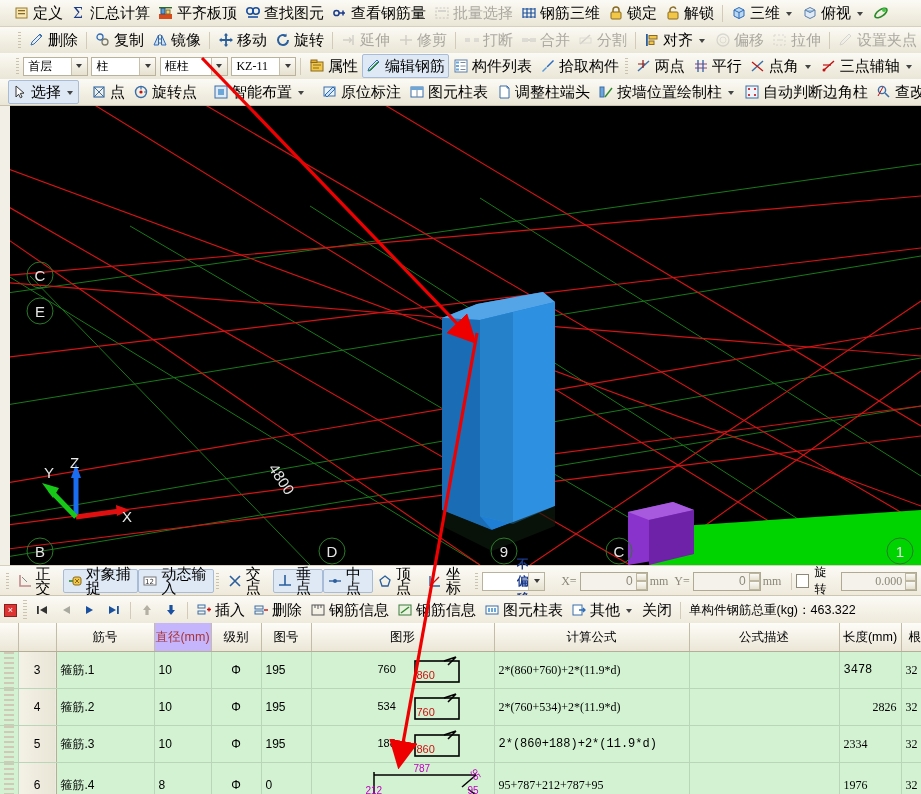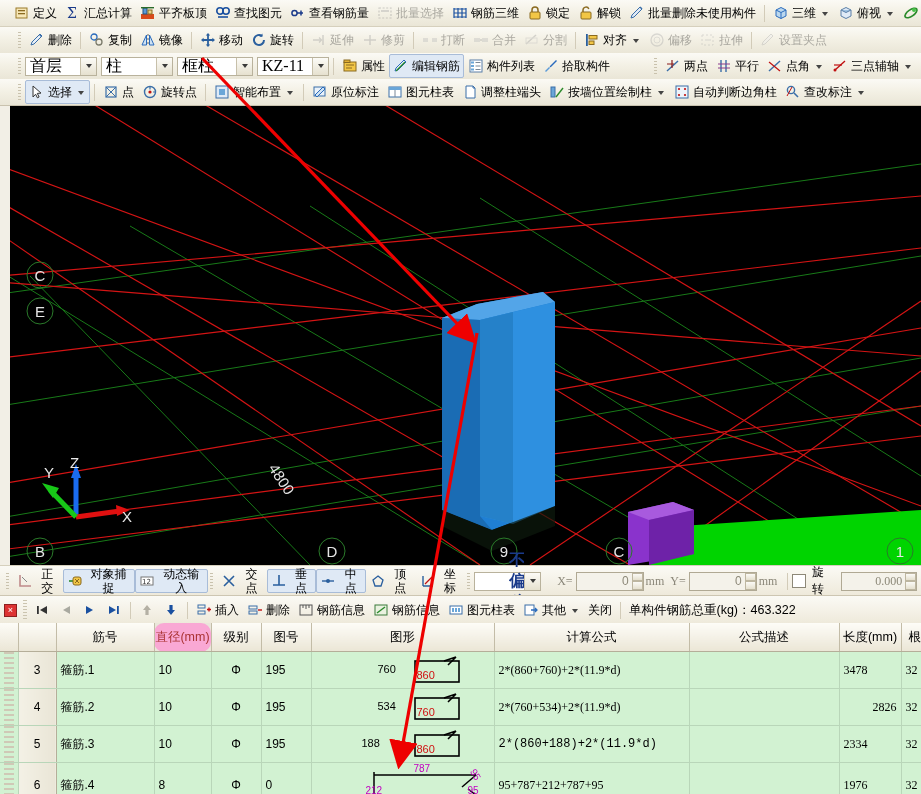--- a/index.html
+++ b/index.html
@@ -13,21 +13,21 @@
 
   
   .tbrow{
     display:flex;align-items:center;height:26px;
     background:linear-gradient(to bottom,#fbfaf5 0%,#f3f0e4 50%,#eae6d7 100%);
     border-bottom:1px solid #d6d0bd;
     padding-left:2px;white-space:nowrap;overflow:hidden;
   }
   .tbitem{display:flex;align-items:center;height:22px;padding:0 4px;gap:3px;cursor:default;}
   .tbitem.pressed{border:1px solid #a8bcd8;background:#dfe9f5;border-radius:2px;padding:0 3px;}
-  .tbitem .lbl{font-size:12px;line-height:14px;text-align:center;}
+  .tbitem .lbl{font-size:15px;line-height:14px;}
   .tbitem.dis .lbl{color:#aaa8a0;}
   .sep{width:1px;height:17px;background:#d2cbb8;margin:0 4px;}
   .grip{width:3px;height:16px;margin:0 4px 0 2px;
      background:repeating-linear-gradient(to bottom,#c9c2ad 0 1px,transparent 1px 3px);}
   .caret{width:0;height:0;border-left:3px solid transparent;border-right:3px solid transparent;
      border-top:4px solid #444;margin:2px 2px 0 3px;}
 
   
   .ic{width:16px;height:16px;display:inline-block;position:relative;flex:0 0 16px;}
   .ic svg{display:block;}
@@ -35,21 +35,21 @@
 
   
   .leftstrip{position:absolute;left:0;top:0;width:10px;height:106px;
      background:linear-gradient(to right,#e8e4d6,#f6f4ec);border-right:1px solid #d6d0bd;}
   .closebtn{position:absolute;left:0;width:11px;height:11px;background:#2a6bbd;
      color:#fff;font-size:9px;line-height:11px;text-align:center;}
 
   
   .combo{display:flex;align-items:center;height:19px;border:1px solid #b9b29c;background:#fff;
      min-width:54px;font-size:12px;padding-left:4px;box-sizing:border-box;position:relative;}
-  .combo .cv{flex:1;overflow:hidden;font-size:16px;}
+  .combo .cv{flex:1;overflow:hidden;font-size:12px;}
   .combo .cbtn{width:15px;height:17px;background:linear-gradient(to bottom,#fcfbf7,#e6e1cf);
      border-left:1px solid #c7c0aa;display:flex;align-items:center;justify-content:center;}
   .combo .cbtn i{width:0;height:0;border-left:3px solid transparent;border-right:3px solid transparent;
      border-top:4px solid #3a3a3a;display:block;}
 
   
   .viewport{position:absolute;left:10px;top:106px;width:911px;height:459px;background:#000;overflow:hidden;}
   .vpsvg{position:absolute;left:0;top:0;}
   .axislabel{fill:#e8e8e8;font-family:"Liberation Sans",sans-serif;font-size:15px;}
   .gridlabel{fill:#e6e6e6;font-family:"Liberation Sans",sans-serif;font-size:15px;}
@@ -75,21 +75,21 @@
   .vgrip{width:4px;height:20px;margin:0 3px;
      background:repeating-linear-gradient(to bottom,#cbc4af 0 1px,transparent 1px 3px);}
 
   
   .tablewrap{position:absolute;left:0;top:623px;width:921px;height:171px;background:#e9e6da;overflow:hidden;}
   table.grid{border-collapse:collapse;table-layout:fixed;width:921px;font-size:12px;}
   table.grid th{
      background:linear-gradient(to bottom,#fdfcf7,#ebe6d6);
      border-right:1px solid #c3bca7;border-bottom:1px solid #b5ae99;
      font-weight:normal;font-size:12.5px;height:28px;padding:0;text-align:center;color:#000;}
-  table.grid th.hl{background:#f9a8d4;color:#a33;border-radius:10px; }
+  table.grid th.hl{background:#c4b5fd;color:#a33; }
   table.grid td{border-right:1px solid #b9d6b9;border-bottom:1px solid #b9d6b9;
      background:#d2f2d2;height:36px;padding:0 4px;vertical-align:middle;font-size:12px;}
   table.grid td.rowhdr{background:linear-gradient(to right,#f4f1e6,#e9e5d6);text-align:center;
      border-right:1px solid #b5ae99;}
   td.ctr{text-align:center;}
   td.shape{padding:0;position:relative;}
   .scrollpad{width:18px;background:linear-gradient(to right,#efece0,#e2ded0);}
   .dots{width:100%;height:100%;
      background:repeating-linear-gradient(to bottom,#cfc9b6 0 2px,transparent 2px 5px);}
 
@@ -201,29 +201,20 @@
     <div class="tbitem">
       <span class="ic">
           <svg width="16" height="16" viewBox="0 0 16 16">
             <path d="M5 7V5a3 3 0 015.8-1" fill="none" stroke="#8a6a20" stroke-width="1.5"></path>
             <rect x="3" y="7" width="10" height="7" rx="1" fill="#f2c646" stroke="#8a6a20"></rect>
           </svg>
         </span>
       <span class="lbl">解锁</span>
     </div>
 
-    <div class="tbitem">
-      <span class="ic">
-          <svg width="16" height="16" viewBox="0 0 16 16">
-            <path d="M2 13l3-1 8-8-2-2-8 8z" fill="#dfe9f5" stroke="#3a6ea8"></path>
-            <path d="M11 2l2 2" stroke="#3a6ea8" stroke-width="1.4"></path>
-          </svg>
-        </span>
-      <span class="lbl">批量删除未使用构件</span>
-    </div>
 
     <div class="sep"></div>
     <div class="tbitem">
       <span class="ic">
           <svg width="16" height="16" viewBox="0 0 16 16">
             <path d="M3 5l5-2.5L13 5v6l-5 2.5L3 11z" fill="#bcd8ee" stroke="#2a6bbd"></path>
             <path d="M3 5l5 2.5L13 5M8 7.5V13.5" fill="none" stroke="#2a6bbd"></path>
           </svg>
         </span>
       <span class="lbl">三维</span>
@@ -1041,21 +1032,21 @@
               <span class="stirlbl" style="left:62px;top:11px;">760</span>
               <svg width="48" height="28" viewBox="0 0 48 28" style="position:absolute;left:98px;top:4px;">
                 <rect x="1" y="5" width="44" height="21" fill="none" stroke="#000" stroke-width="1.6"></rect>
                 <path d="M30 5l12-4M34 9l8-8" stroke="#000" stroke-width="1.6"></path>
               </svg>
               <span class="stirred" style="left:101px;top:17px;">860</span>
             </div>
           </td>
           <td style="font-family:'Liberation Serif',serif;">2*(860+760)+2*(11.9*d)</td>
           <td></td>
-          <td style="font-family:Liberation Serif, serif;margin-top:7px;">3478</td>
+          <td style="font-family:Liberation Mono, monospace;margin-top:7px;">3478</td>
           <td style="font-family:'Liberation Serif',serif;">32</td>
 
         </tr>
 
         <tr>
           <td class="scrollpad">
               <div class="dots"></div>
             </td>
           <td class="rowhdr">4</td>
           <td>箍筋.2</td>
@@ -1083,21 +1074,21 @@
           <td class="scrollpad">
               <div class="dots"></div>
             </td>
           <td class="rowhdr">5</td>
           <td>箍筋.3</td>
           <td>10</td>
           <td class="ctr">Φ</td>
           <td>195</td>
           <td class="shape">
             <div class="shapecell">
-              <span class="stirlbl" style="left:46px;top:11px;">188</span>
+              <span class="stirlbl" style="left:62px;top:11px;">188</span>
               <svg width="48" height="28" viewBox="0 0 48 28" style="position:absolute;left:98px;top:4px;">
                 <rect x="1" y="5" width="44" height="21" fill="none" stroke="#000" stroke-width="1.6"></rect>
                 <path d="M30 5l12-4M34 9l8-8" stroke="#000" stroke-width="1.6"></path>
               </svg>
               <span class="stirred" style="left:101px;top:17px;">860</span>
             </div>
           </td>
           <td style="font-family:Liberation Mono, monospace;">2*(860+188)+2*(11.9*d)</td>
           <td></td>
           <td style="font-family:'Liberation Serif',serif;">2334</td>

